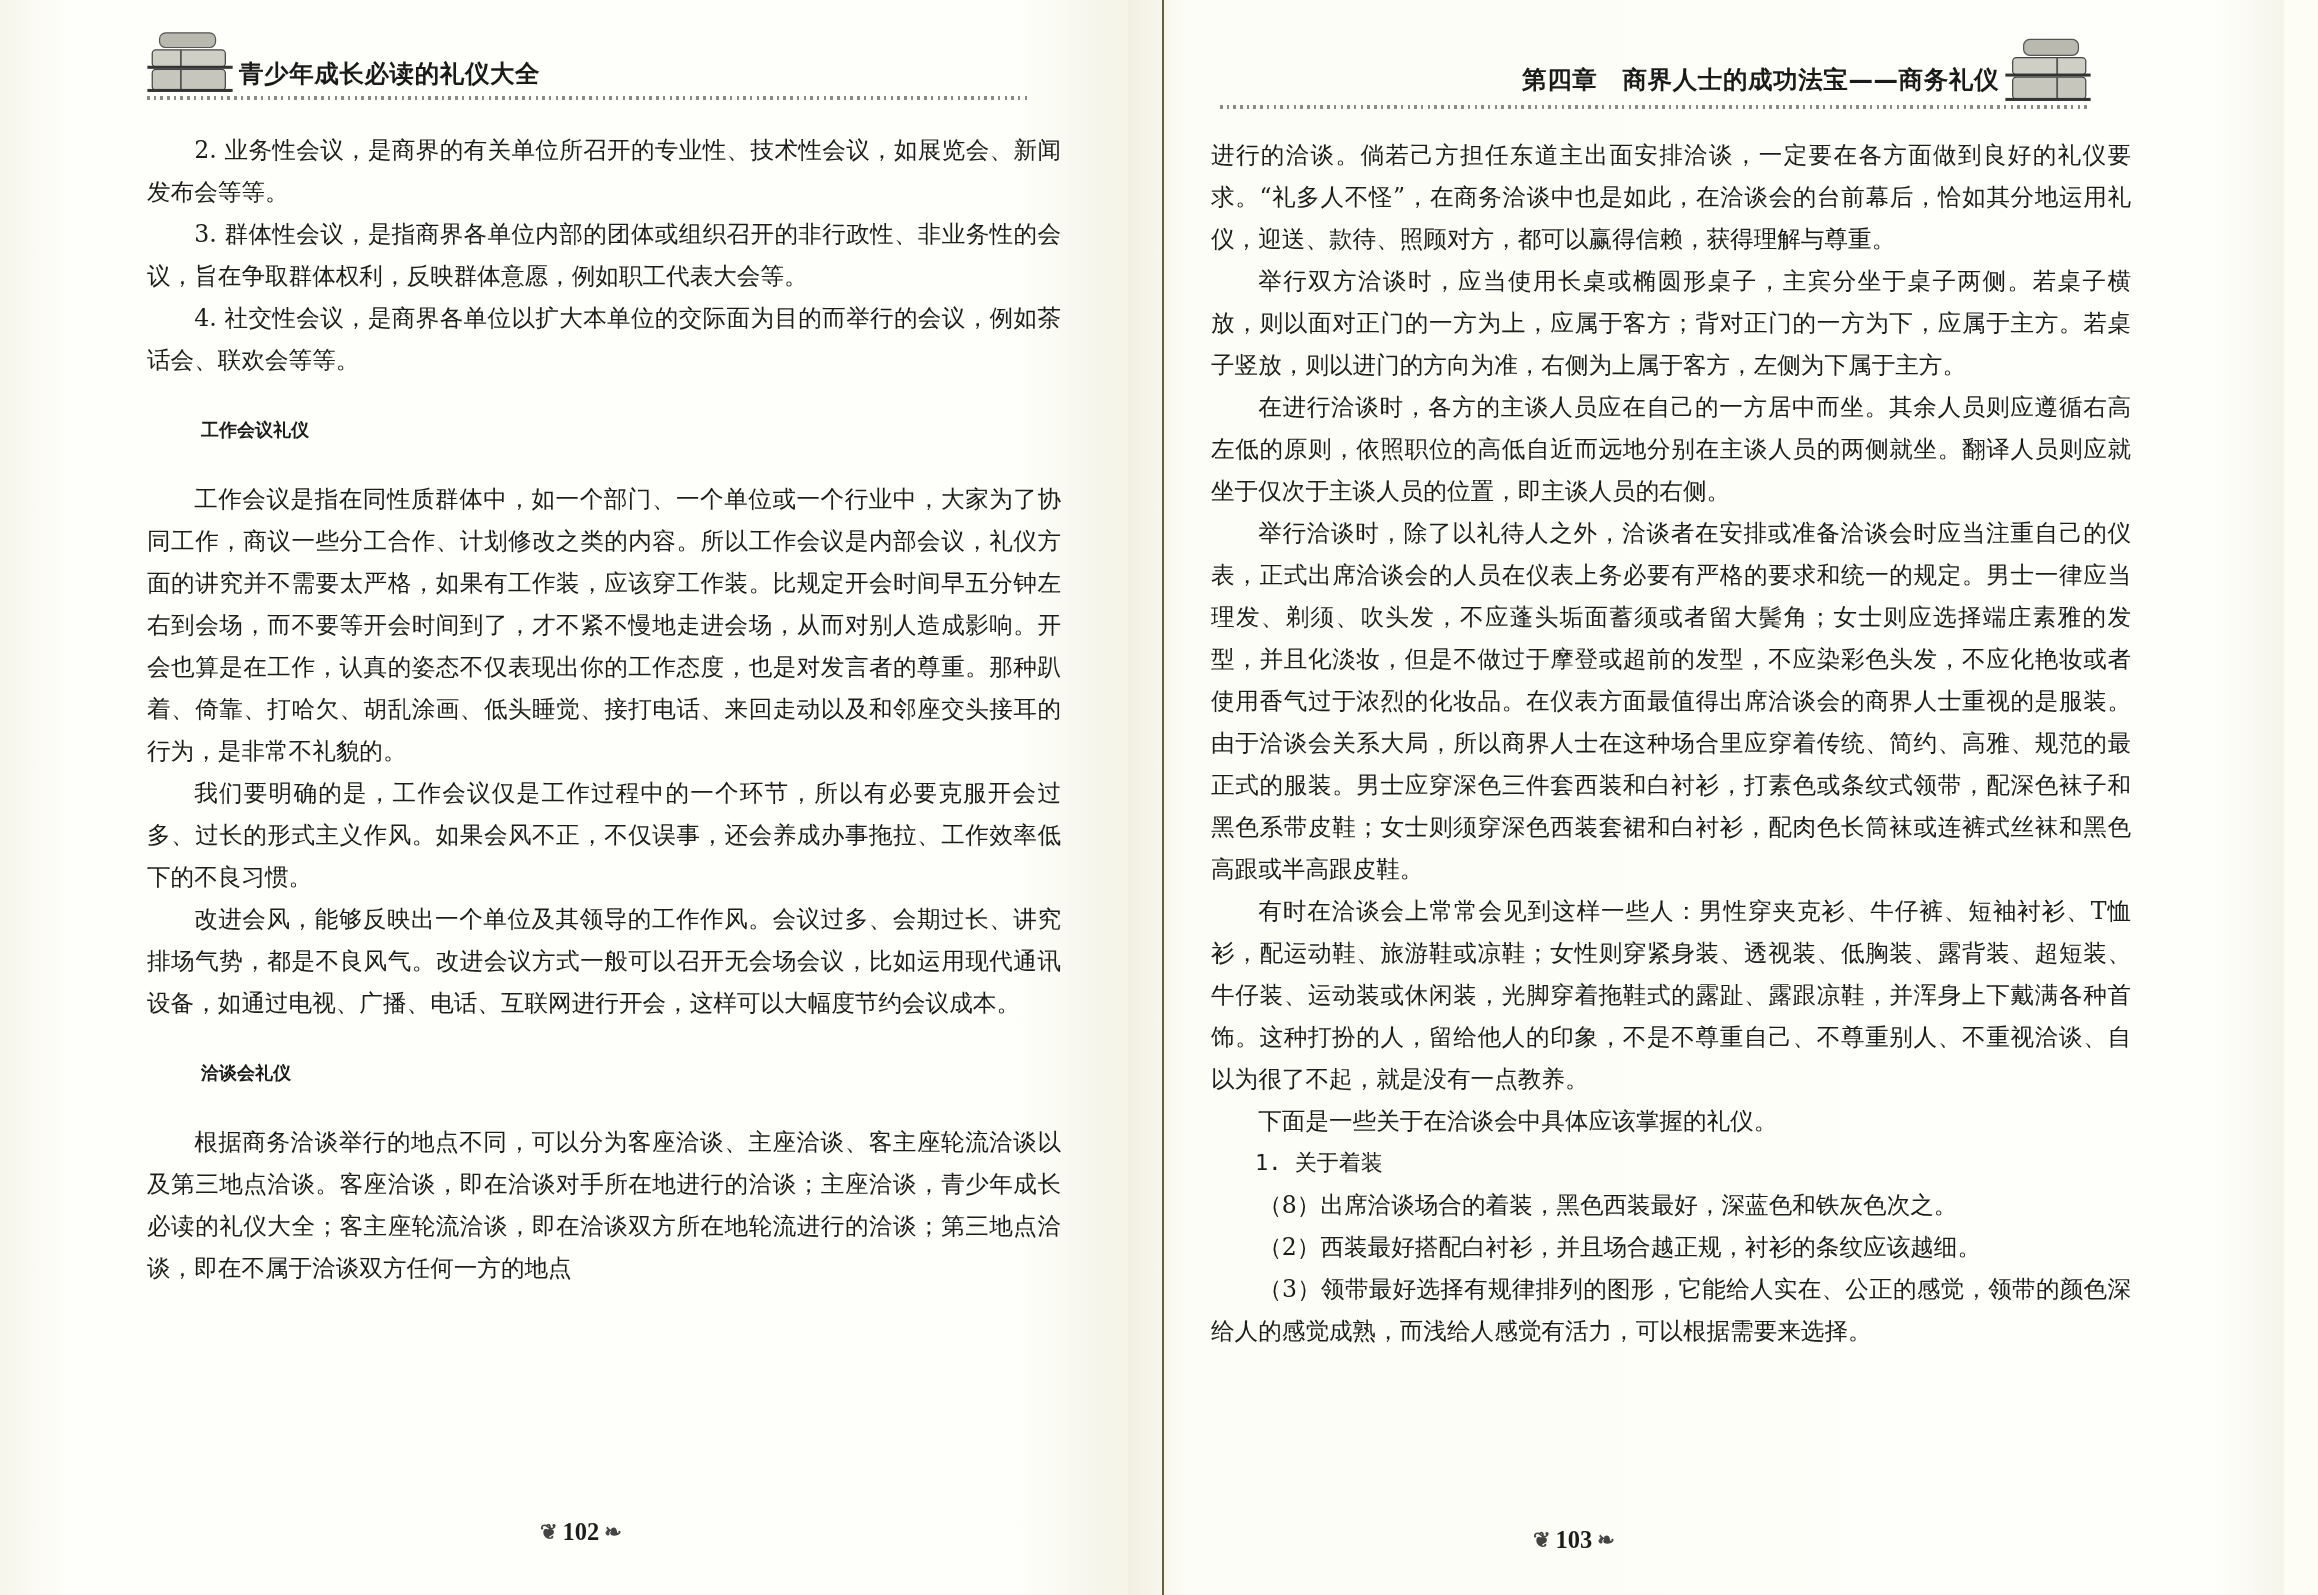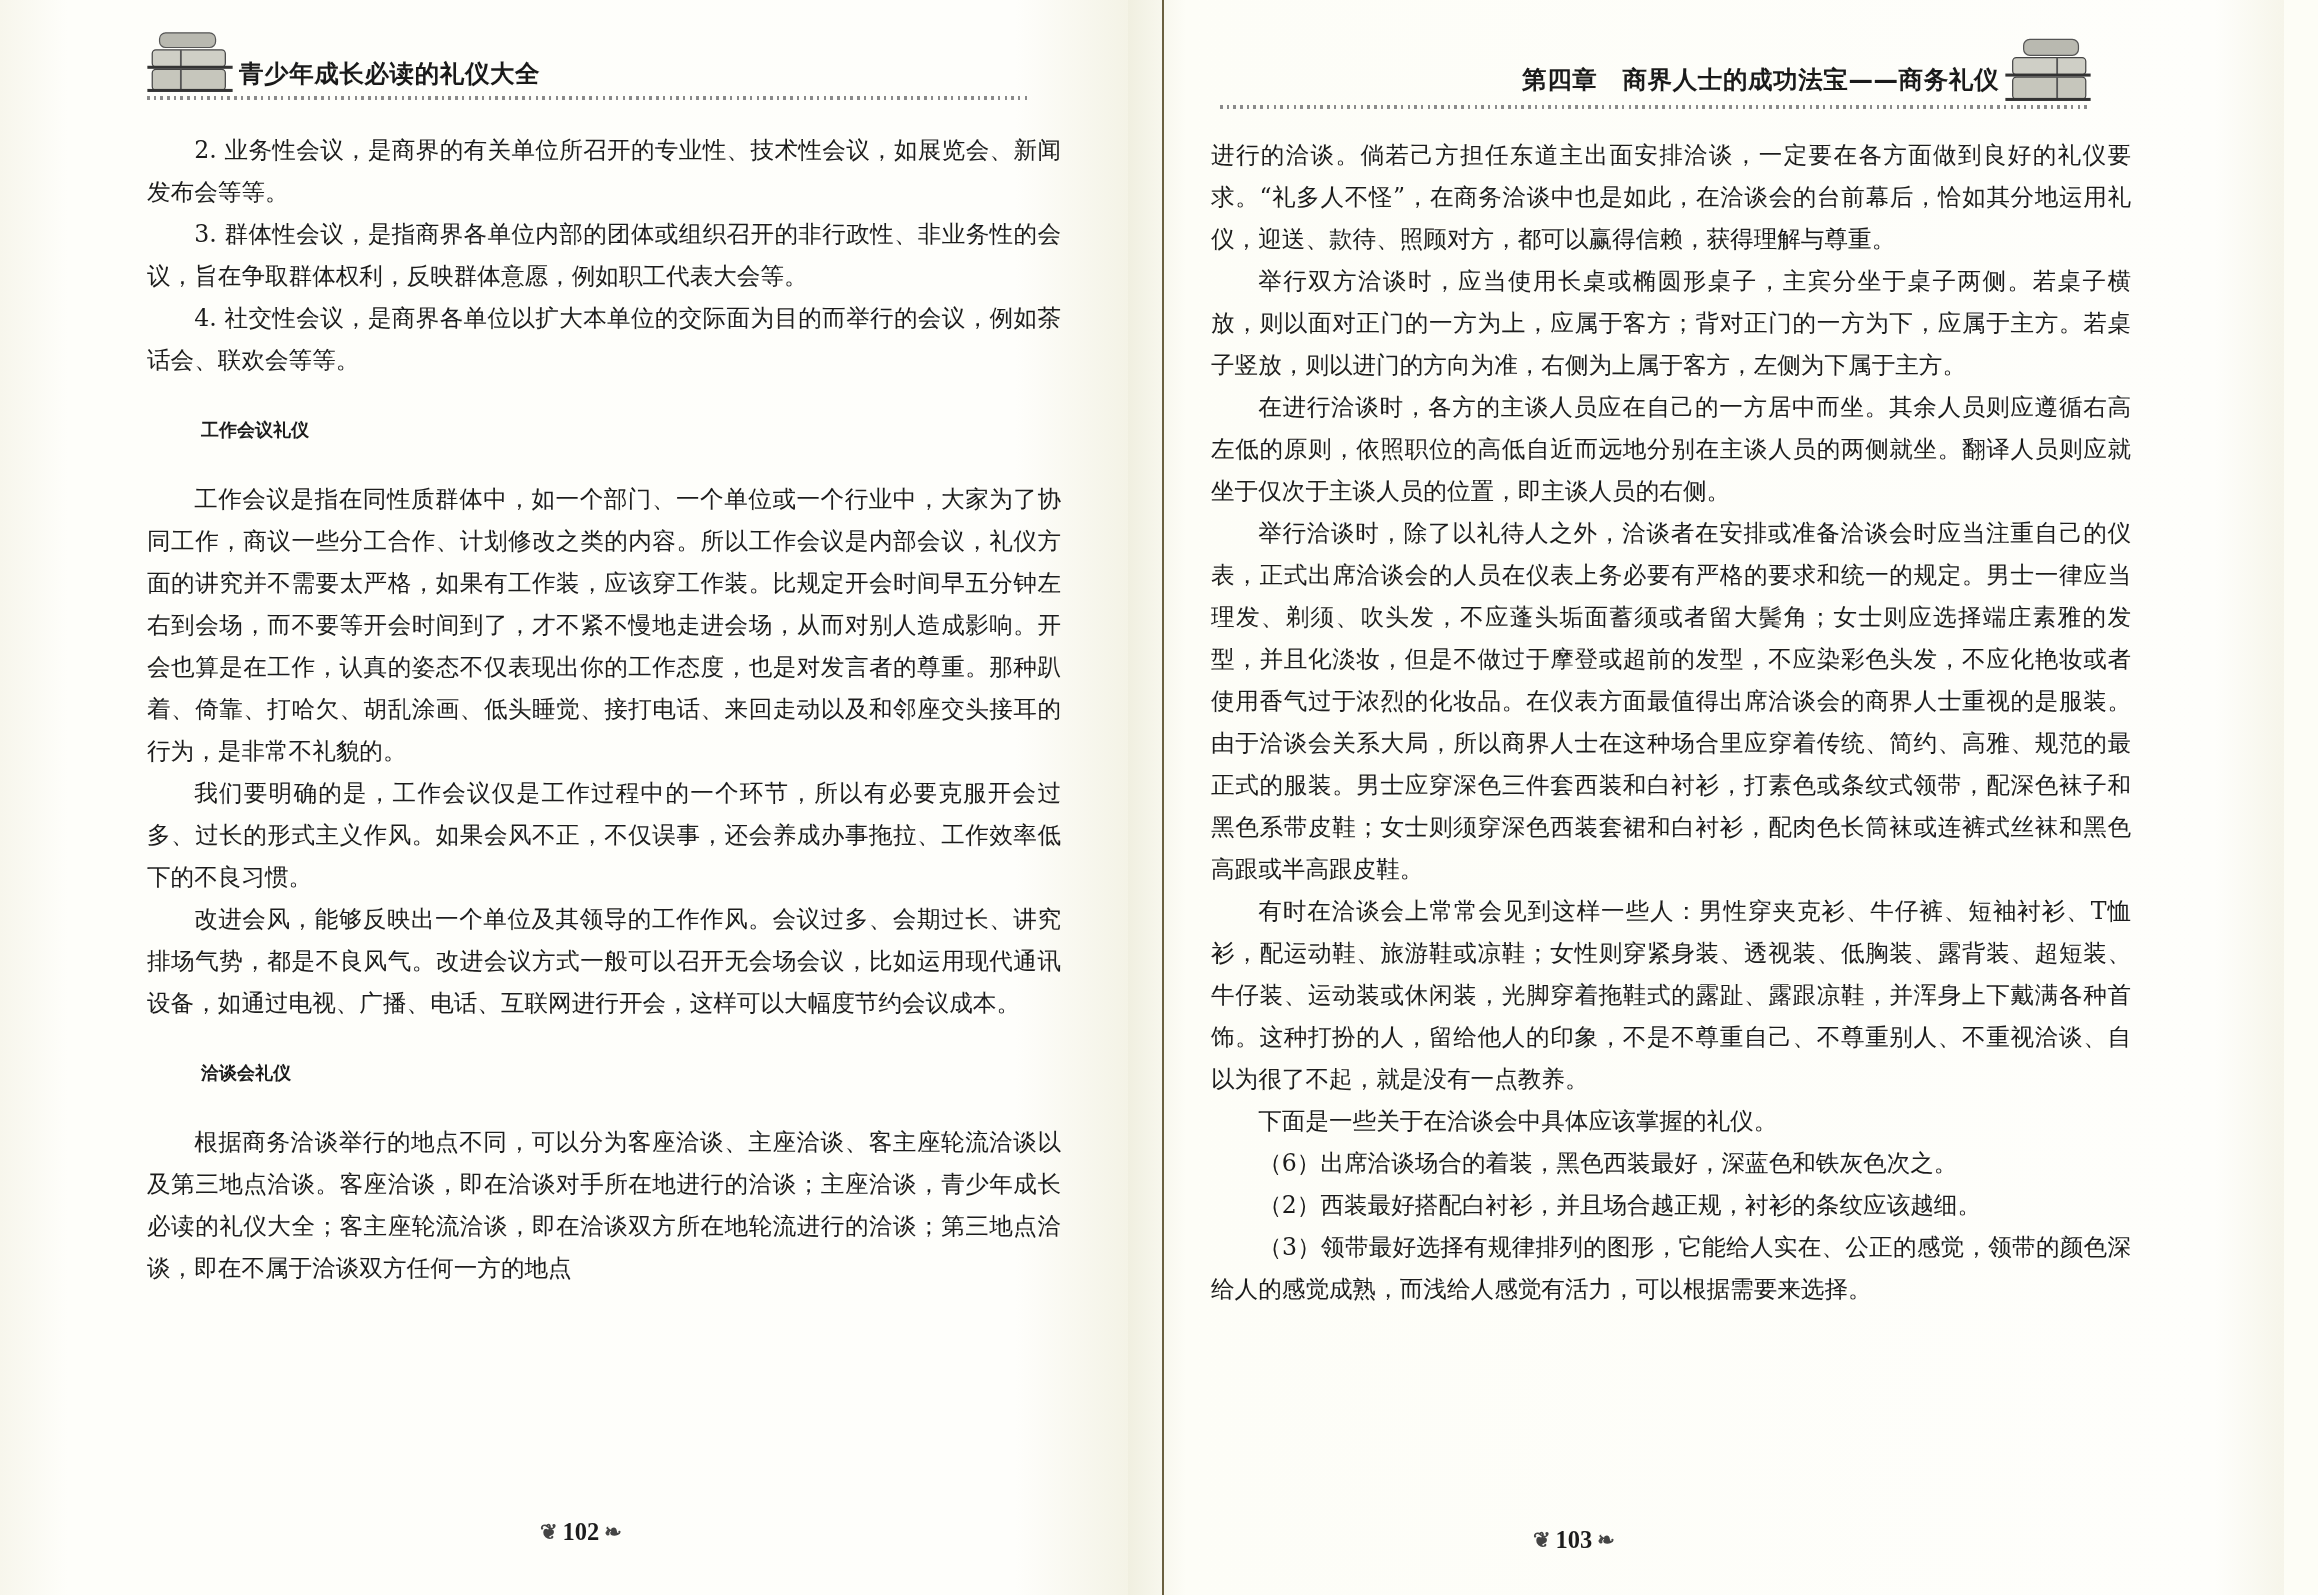--- a/index.html
+++ b/index.html
@@ -119,21 +119,22 @@
       <div class="dotted-rule"></div>
     </div>
 
     <div class="content">
       <p class="noindent">进行的洽谈。倘若己方担任东道主出面安排洽谈，一定要在各方面做到良好的礼仪要求。“礼多人不怪”，在商务洽谈中也是如此，在洽谈会的台前幕后，恰如其分地运用礼仪，迎送、款待、照顾对方，都可以赢得信赖，获得理解与尊重。</p>
       <p>举行双方洽谈时，应当使用长桌或椭圆形桌子，主宾分坐于桌子两侧。若桌子横放，则以面对正门的一方为上，应属于客方；背对正门的一方为下，应属于主方。若桌子竖放，则以进门的方向为准，右侧为上属于客方，左侧为下属于主方。</p>
       <p>在进行洽谈时，各方的主谈人员应在自己的一方居中而坐。其余人员则应遵循右高左低的原则，依照职位的高低自近而远地分别在主谈人员的两侧就坐。翻译人员则应就坐于仅次于主谈人员的位置，即主谈人员的右侧。</p>
       <p>举行洽谈时，除了以礼待人之外，洽谈者在安排或准备洽谈会时应当注重自己的仪表，正式出席洽谈会的人员在仪表上务必要有严格的要求和统一的规定。男士一律应当理发、剃须、吹头发，不应蓬头垢面蓄须或者留大鬓角；女士则应选择端庄素雅的发型，并且化淡妆，但是不做过于摩登或超前的发型，不应染彩色头发，不应化艳妆或者使用香气过于浓烈的化妆品。在仪表方面最值得出席洽谈会的商界人士重视的是服装。由于洽谈会关系大局，所以商界人士在这种场合里应穿着传统、简约、高雅、规范的最正式的服装。男士应穿深色三件套西装和白衬衫，打素色或条纹式领带，配深色袜子和黑色系带皮鞋；女士则须穿深色西装套裙和白衬衫，配肉色长筒袜或连裤式丝袜和黑色高跟或半高跟皮鞋。</p>
       <p>有时在洽谈会上常常会见到这样一些人：男性穿夹克衫、牛仔裤、短袖衬衫、T恤衫，配运动鞋、旅游鞋或凉鞋；女性则穿紧身装、透视装、低胸装、露背装、超短装、牛仔装、运动装或休闲装，光脚穿着拖鞋式的露趾、露跟凉鞋，并浑身上下戴满各种首饰。这种打扮的人，留给他人的印象，不是不尊重自己、不尊重别人、不重视洽谈、自以为很了不起，就是没有一点教养。</p>
       <p>下面是一些关于在洽谈会中具体应该掌握的礼仪。</p>
-      <p>（6）出席洽谈场合的着装，黑色西装最好，深蓝色和铁灰色次之。</p>
+      <p class="sub">1. 关于着装</p>
+      <p>（8）出席洽谈场合的着装，黑色西装最好，深蓝色和铁灰色次之。</p>
       <p>（2）西装最好搭配白衬衫，并且场合越正规，衬衫的条纹应该越细。</p>
       <p>（3）领带最好选择有规律排列的图形，它能给人实在、公正的感觉，领带的颜色深给人的感觉成熟，而浅给人感觉有活力，可以根据需要来选择。</p>
     </div>
 
     <div class="folio">
       <span class="orn">❦</span>
       <span>103</span>
       <span class="orn">❧</span>
     </div>
   </div>

